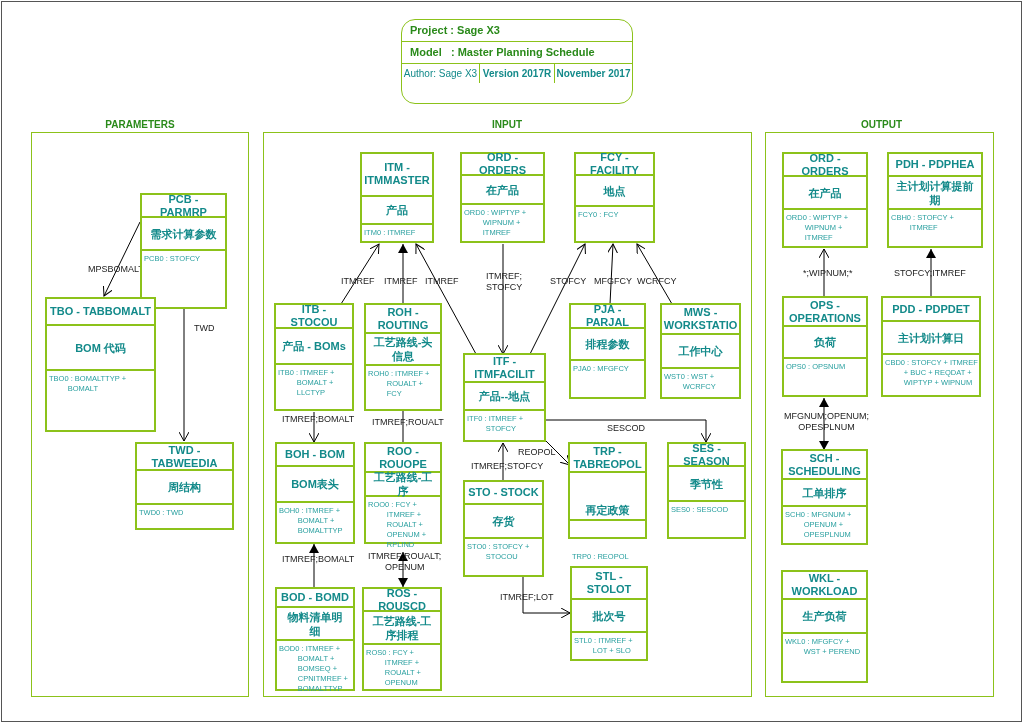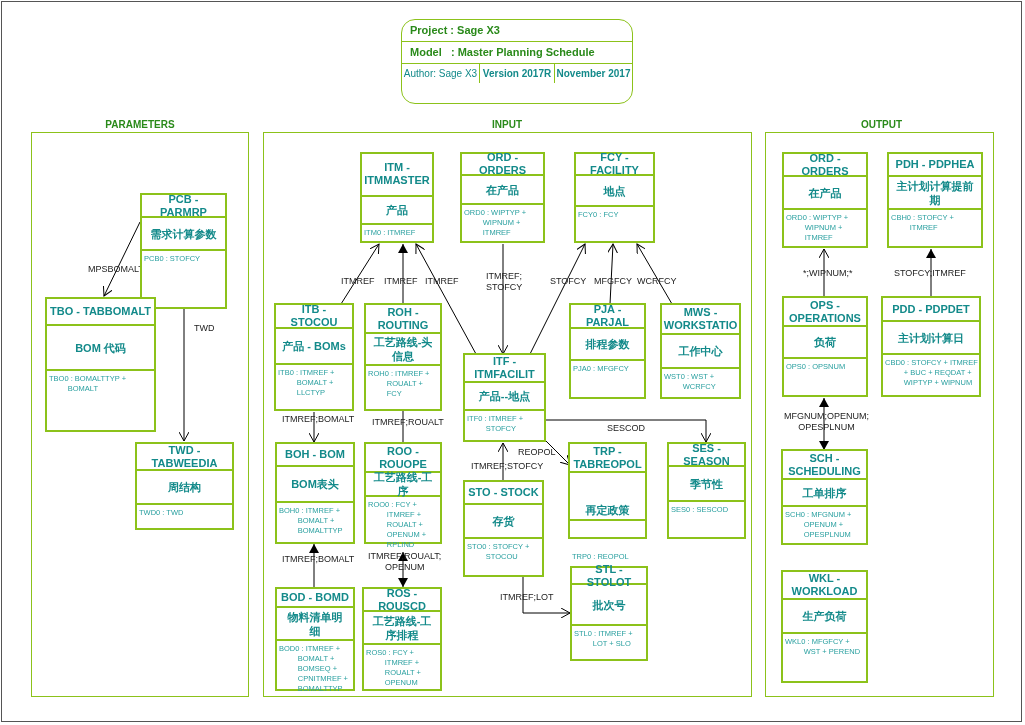--- a/index.html
+++ b/index.html
@@ -214,21 +214,21 @@
 </div>
 <div class="entity" style="left:362px;top:587px;width:80px;height:104px;">
   <div class="hd" style="height:23px">ROS - ROUSCD</div>
   <div class="bd" style="height:33px">工艺路线-工序排程</div>
   <div class="ky">ROS0 : FCY +
          ITMREF +
          ROUALT +
          OPENUM</div>
 </div>
 <div class="entity" style="left:570px;top:566px;width:78px;height:95px;">
-  <div class="hd" style="height:17px">STL - STOLOT</div>
+  <div class="hd" style="height:32px">STL - STOLOT</div>
   <div class="bd" style="height:41px">批次号</div>
   <div class="ky">STL0 : ITMREF +
          LOT + SLO</div>
 </div>
 
 <div class="entity" style="left:782px;top:152px;width:86px;height:96px;">
   <div class="hd" style="height:23px">ORD - ORDERS</div>
   <div class="bd" style="height:33px">在产品</div>
   <div class="ky">ORD0 : WIPTYP +
          WIPNUM +

